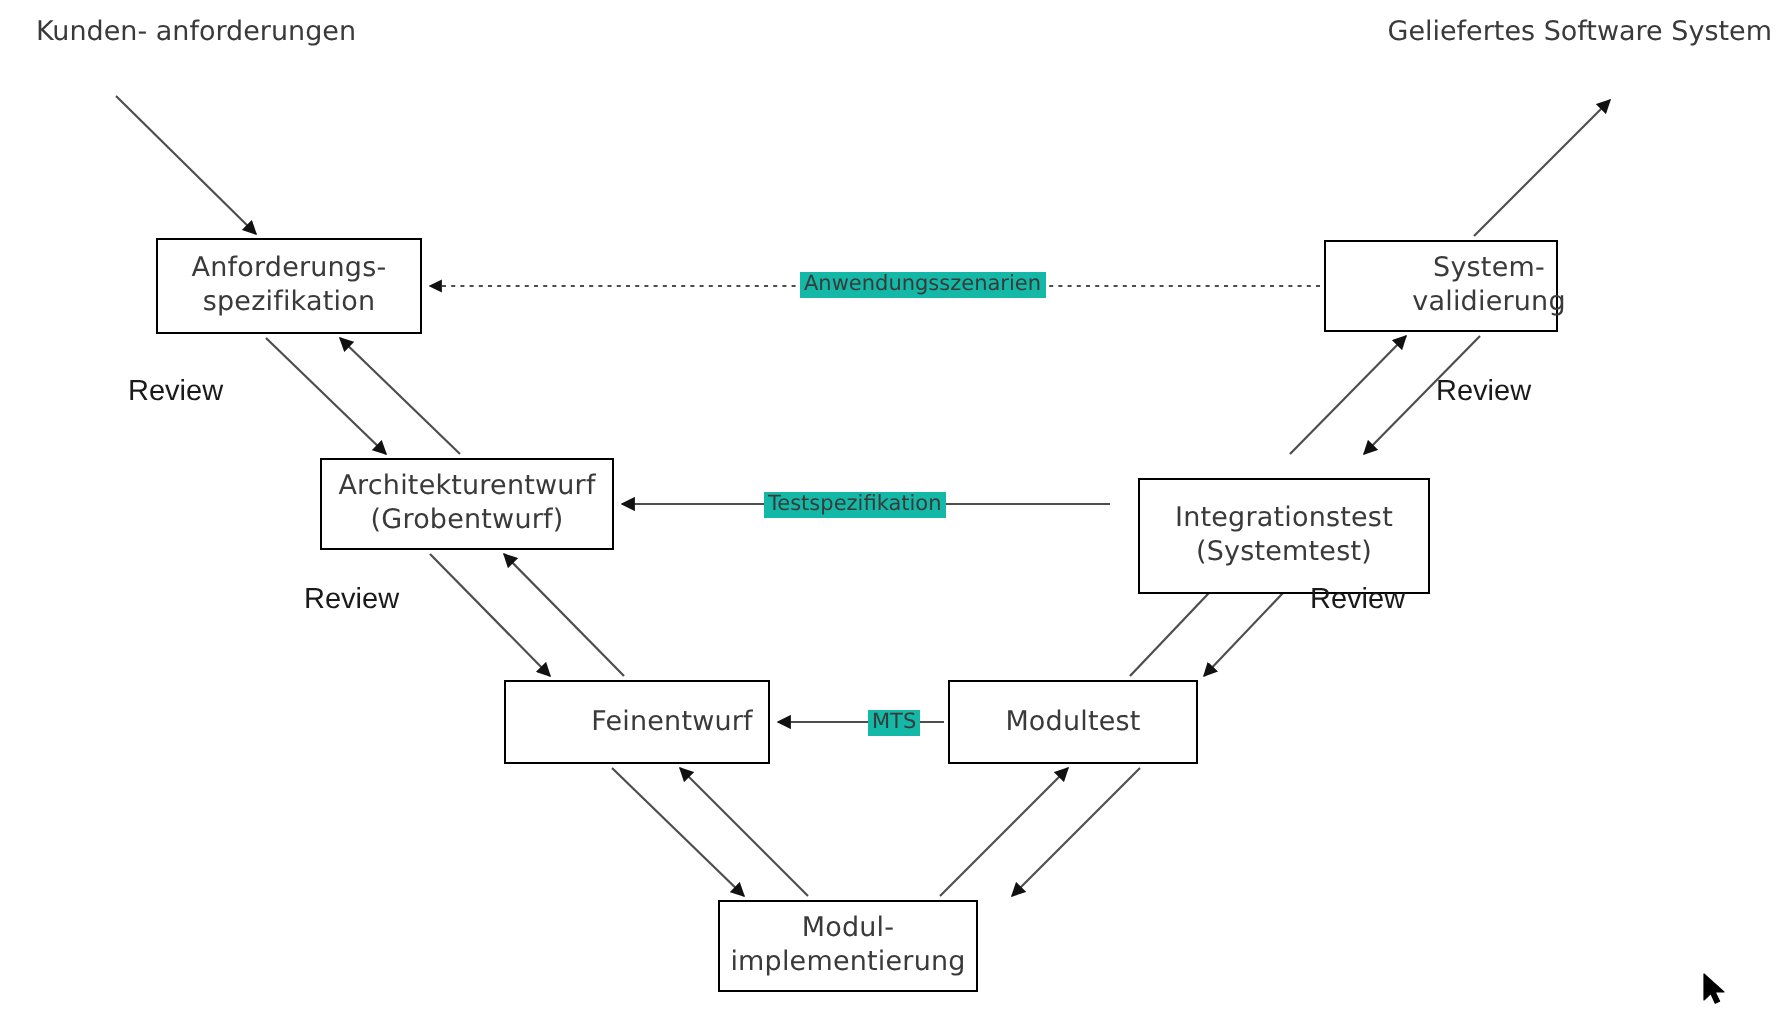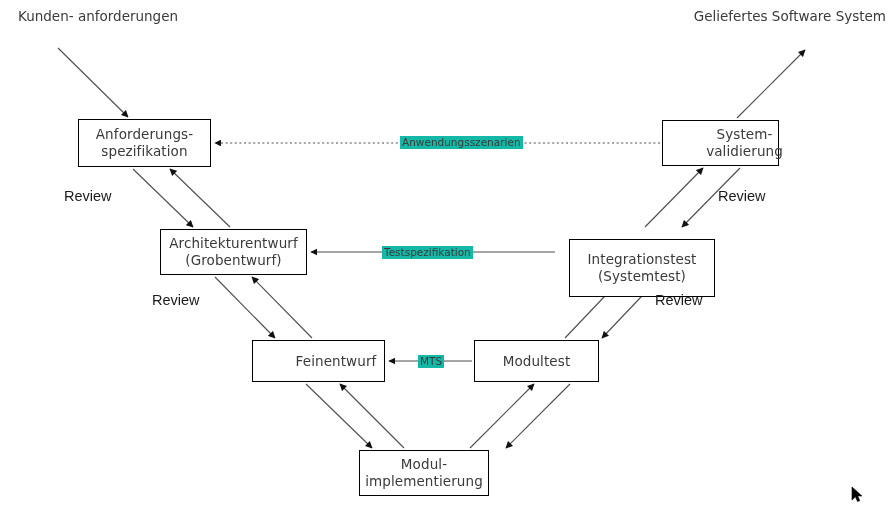--- a/index.html
+++ b/index.html
@@ -165,19 +165,19 @@
     <span>System</span>
   </div>
 
   <div class="review" style="left:64px;top:188px;">Review</div>
   <div class="review" style="left:718px;top:188px;">Review</div>
   <div class="review" style="left:152px;top:292px;">Review</div>
   <div class="review" style="left:655px;top:292px;">Review</div>
 
   <div class="edge-label" style="left:400px;top:136px;">Anwendungsszenarien</div>
   <div class="edge-label" style="left:382px;top:246px;">Testspezifikation</div>
-  <div class="edge-label" style="left:418px;top:355px;">MTS</div>
+  <div class="edge-label" style="left:434px;top:355px;">MTS</div>
 
   <svg id="cursor" style="left:851px;top:486px;" width="14" height="18" viewBox="0 0 14 18" xmlns="http://www.w3.org/2000/svg">
     <path d="M1 1 L1 14 L4.4 10.8 L6.6 15.6 L8.8 14.6 L6.6 10 L11 10 Z" fill="#000000" stroke="#000000" stroke-width="0.6" stroke-linejoin="round"></path>
   </svg>
 
 </div>
 
 </body></html>

